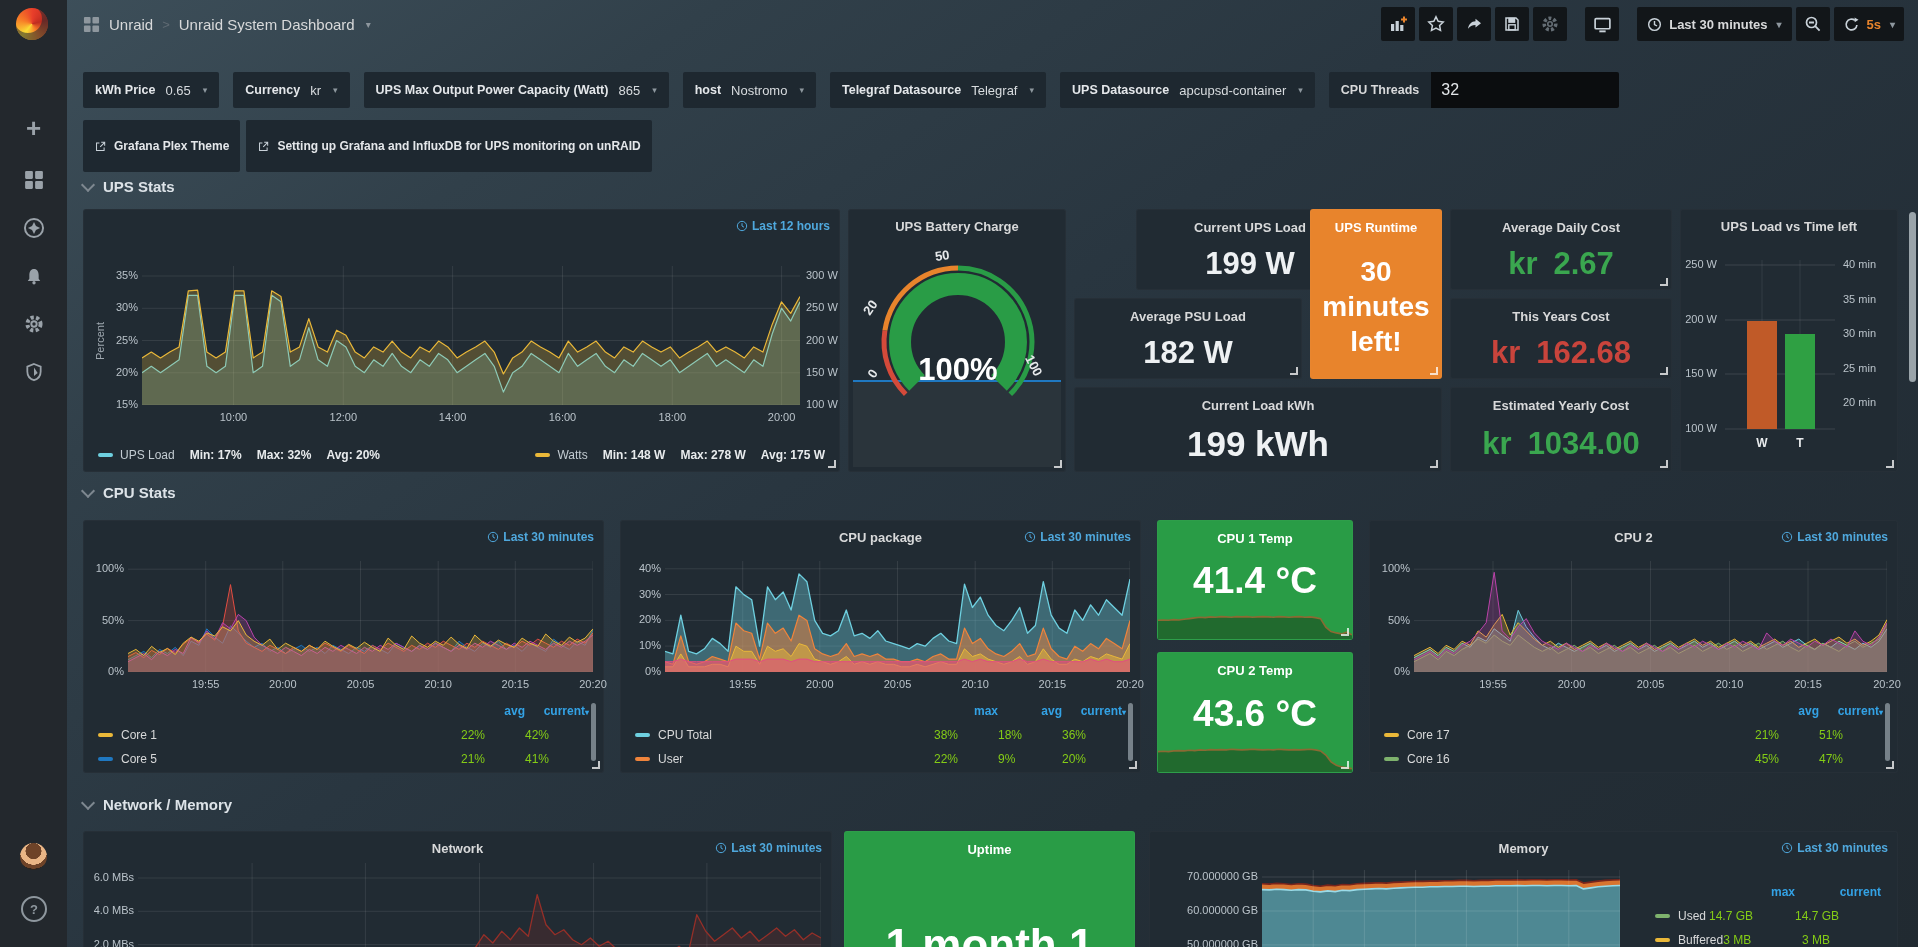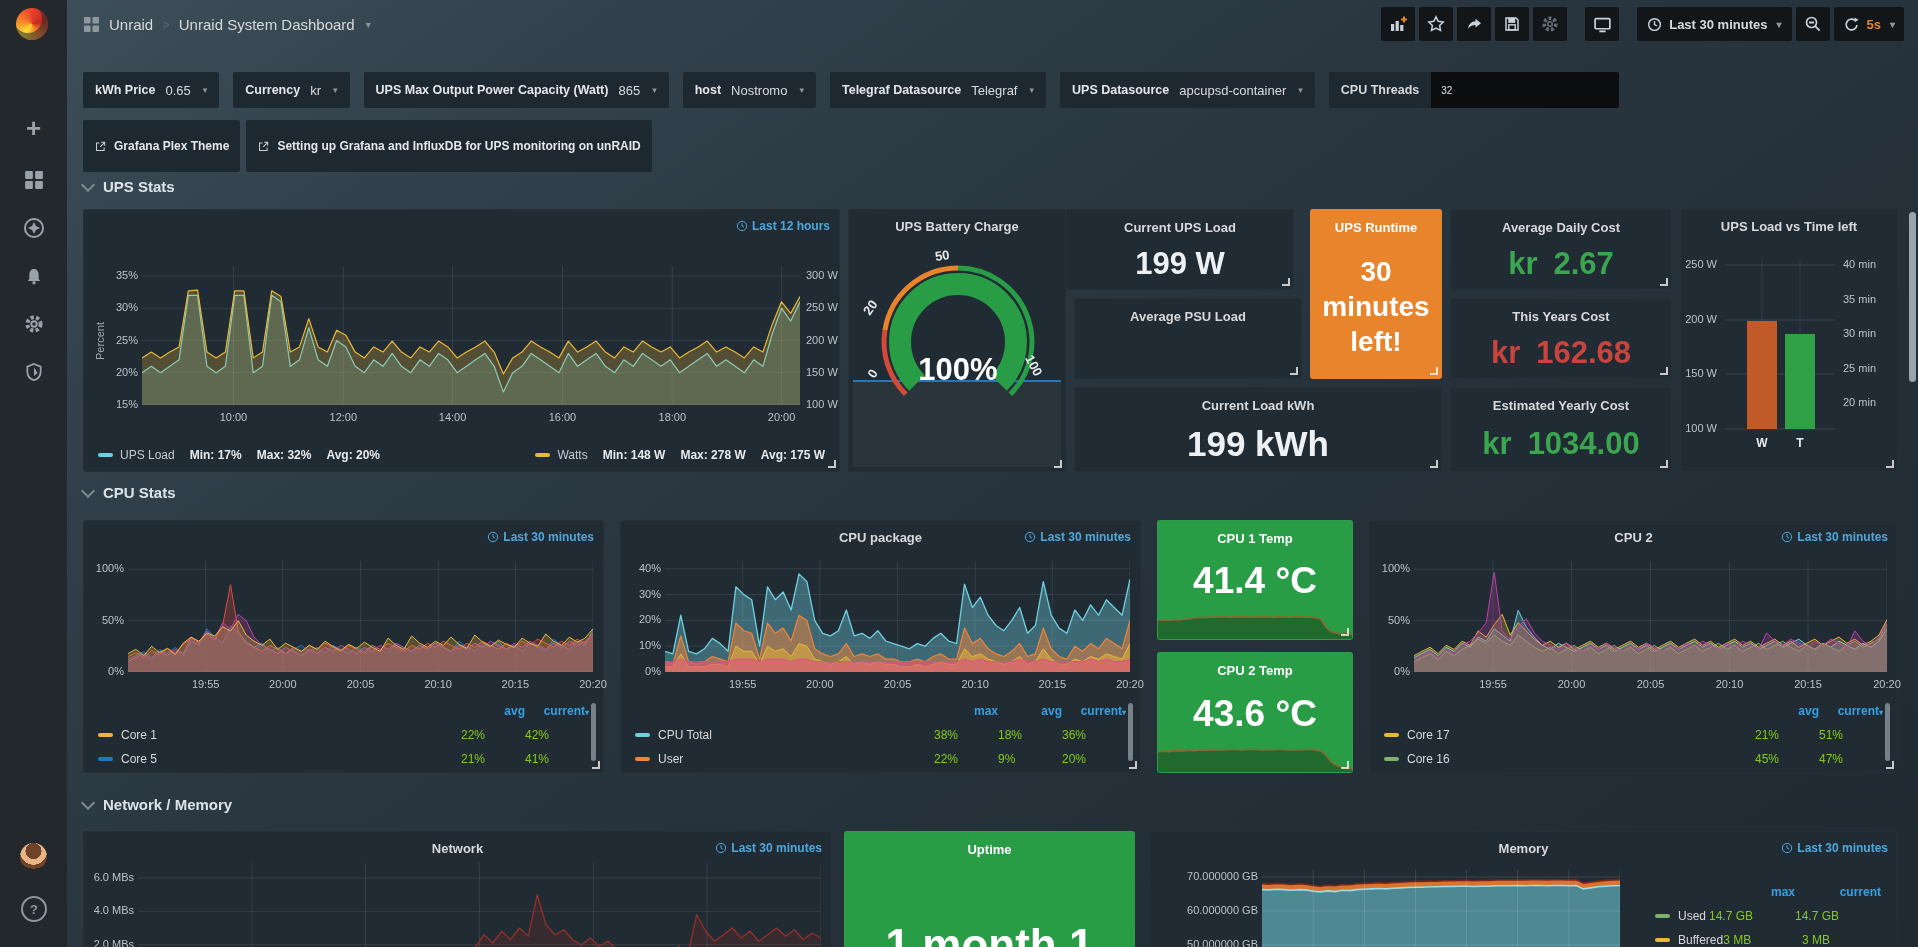--- a/index.html
+++ b/index.html
@@ -32,21 +32,21 @@
   .timebtn{height:34px;background:#121619;border-radius:2px;display:flex;align-items:center;gap:7px;padding:0 10px;font-size:13px;font-weight:700;color:#d8d9da;cursor:pointer;}
   .refreshbtn{height:34px;background:#121619;border-radius:2px;display:flex;align-items:center;gap:7px;padding:0 9px;cursor:pointer;font-size:13px;font-weight:700;}
   
   .pillrow{position:absolute;left:83px;top:72px;display:flex;gap:14px;}
   .pill{height:36px;background:#1e2830;border-radius:2px;display:flex;align-items:center;gap:10px;padding:0 12px;cursor:pointer;}
   .pill .lbl{font-size:12.5px;font-weight:700;color:#e4e7ea;white-space:nowrap;}
   .pill .val{font-size:13px;color:#d8dcdf;white-space:nowrap;}
   .pill .caret{font-size:9px;}
   .pillinput{height:36px;display:flex;align-items:stretch;}
   .pillinput .lbl{background:#1e2830;display:flex;align-items:center;padding:0 12px;font-size:12.5px;font-weight:700;border-radius:2px 0 0 2px;}
-  .pillinput input{width:168px;background:#0b0d0f;border:none;outline:none;color:#e4e7ea;font-size:10px;padding:0 10px;font-family:inherit;border-radius:0 2px 2px 0;}
+  .pillinput input{width:168px;background:#0b0d0f;border:none;outline:none;color:#e4e7ea;font-size:16px;padding:0 10px;font-family:inherit;border-radius:0 2px 2px 0;}
   .linkrow{position:absolute;left:83px;top:120px;display:flex;gap:6px;}
   .dashlink{height:28px;background:#1e2830;border-radius:2px;display:flex;align-items:center;gap:7px;padding:12px 11px;font-size:12px;font-weight:700;color:#e4e7ea;cursor:pointer;}
   .dashlink svg{stroke:#c9d2d9;fill:none;stroke-width:1.4;}
   
   .section{position:absolute;display:flex;align-items:center;gap:10px;font-size:15px;font-weight:700;color:#dde3e8;cursor:pointer;}
   .chev{width:8px;height:8px;border-right:2px solid #7e8890;border-bottom:2px solid #7e8890;transform:rotate(45deg);margin-top:-4px;}
   
   .panel{position:absolute;background:#212b33;border:1px solid rgba(255,255,255,0.025);border-radius:3px;box-sizing:border-box;}
   .panel:after{content:"";position:absolute;right:3px;bottom:3px;width:6px;height:6px;border-right:2px solid rgba(255,255,255,.75);border-bottom:2px solid rgba(255,255,255,.75);}
   .ptitle{position:absolute;left:0;right:0;top:9px;text-align:center;font-size:13px;font-weight:700;color:#d8d9da;cursor:pointer;}
@@ -375,26 +375,27 @@
           <path d="M54.0,133.0 A58,58 0 1 1 136.0,133.0" fill="none" stroke="#299C46" stroke-width="22"></path>
         </svg>
       <span class="gs" style="left:6px;top:116px;transform:rotate(-58deg);">0</span>
       <span class="gs" style="left:0px;top:50px;transform:rotate(-55deg);">20</span>
       <span class="gs" style="left:72px;top:-2px;transform:rotate(-8deg);">50</span>
       <span class="gs" style="left:160px;top:108px;transform:rotate(62deg);">100</span>
       <div class="gval">100%</div>
     </div>
   </div>
 
-  <div class="panel" style="left:1066px;top:209px;width:228px;height:81px;">
+  <div class="panel" style="left:1136px;top:209px;width:228px;height:81px;">
     <div class="stitle">Current UPS Load</div>
     <div class="sval">199 W</div>
   </div>
   <div class="panel" style="left:1074px;top:298px;width:228px;height:81px;">
     <div class="stitle">Average PSU Load</div>
+    <div class="sval">182 W</div>
   </div>
   <div class="panel orange-panel" style="left:1310px;top:209px;width:132px;height:170px;">
     <div class="stitle" style="color:#fff;">UPS Runtime</div>
     <div class="rlines">
       <div>30</div>
       <div>minutes</div>
       <div>left!</div>
     </div>
   </div>
   <div class="panel" style="left:1450px;top:209px;width:222px;height:81px;">

